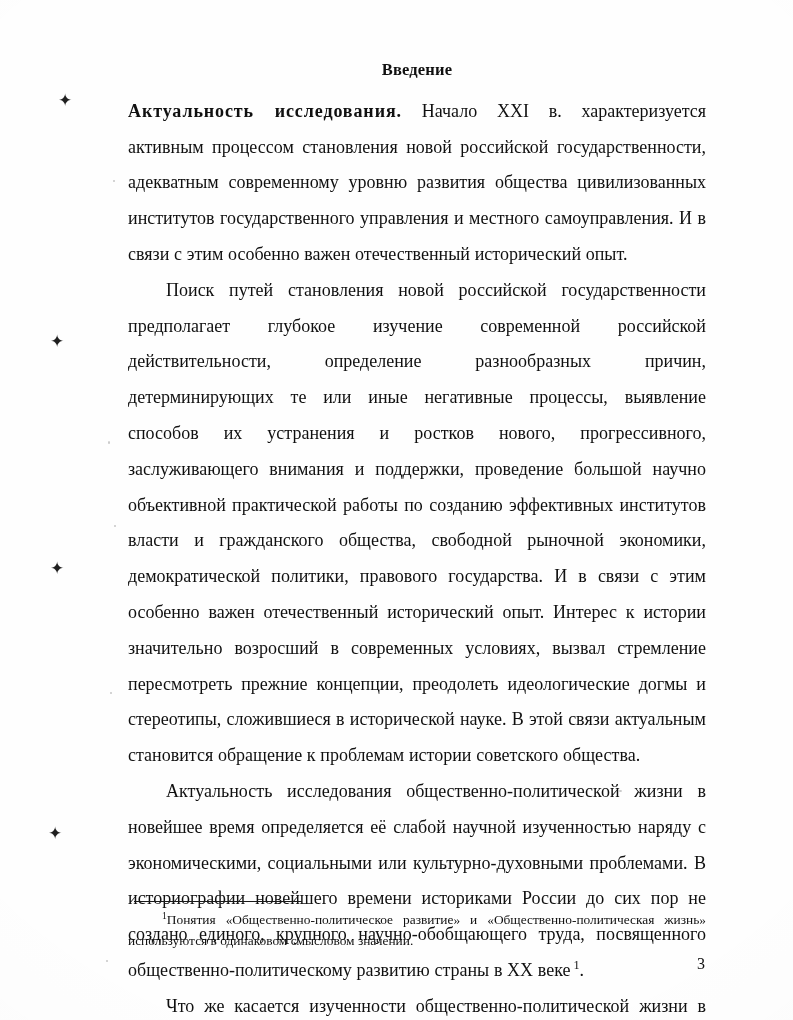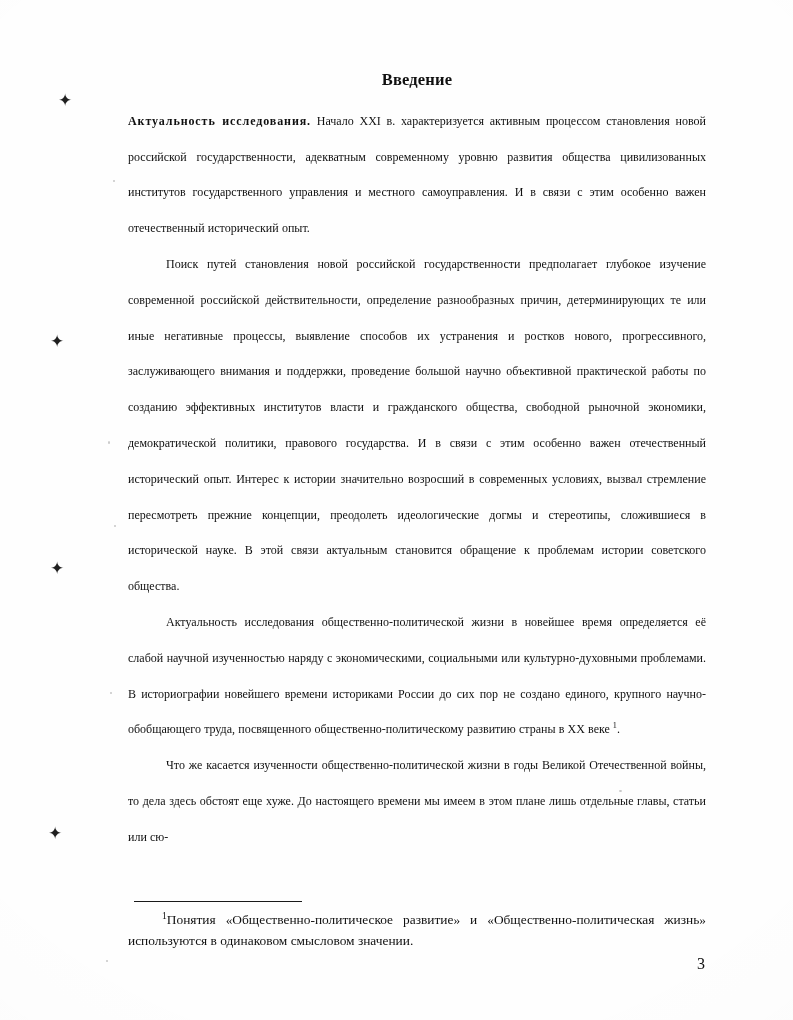--- a/index.html
+++ b/index.html
@@ -38,27 +38,27 @@
     left: 128px;
     top: 60px;
     width: 578px;
   }
 
   #doc-heading {
     text-align: center;
     font-weight: bold;
     font-size: 16.5px;
     letter-spacing: 0.2px;
-    margin: 10px 0 14px 0;
+    margin: 0 0 14px 0;
     line-height: 1.2;
   }
 
   .para {
     margin: 0;
-    font-size: 12px;
+    font-size: 18px;
     line-height: 35.8px;
     text-align: justify;
     text-justify: inter-word;
     text-indent: 38px;
     word-spacing: 0.2px;
   }
 
   .para.first-para { text-indent: 0; }
 
   .lead-bold {

